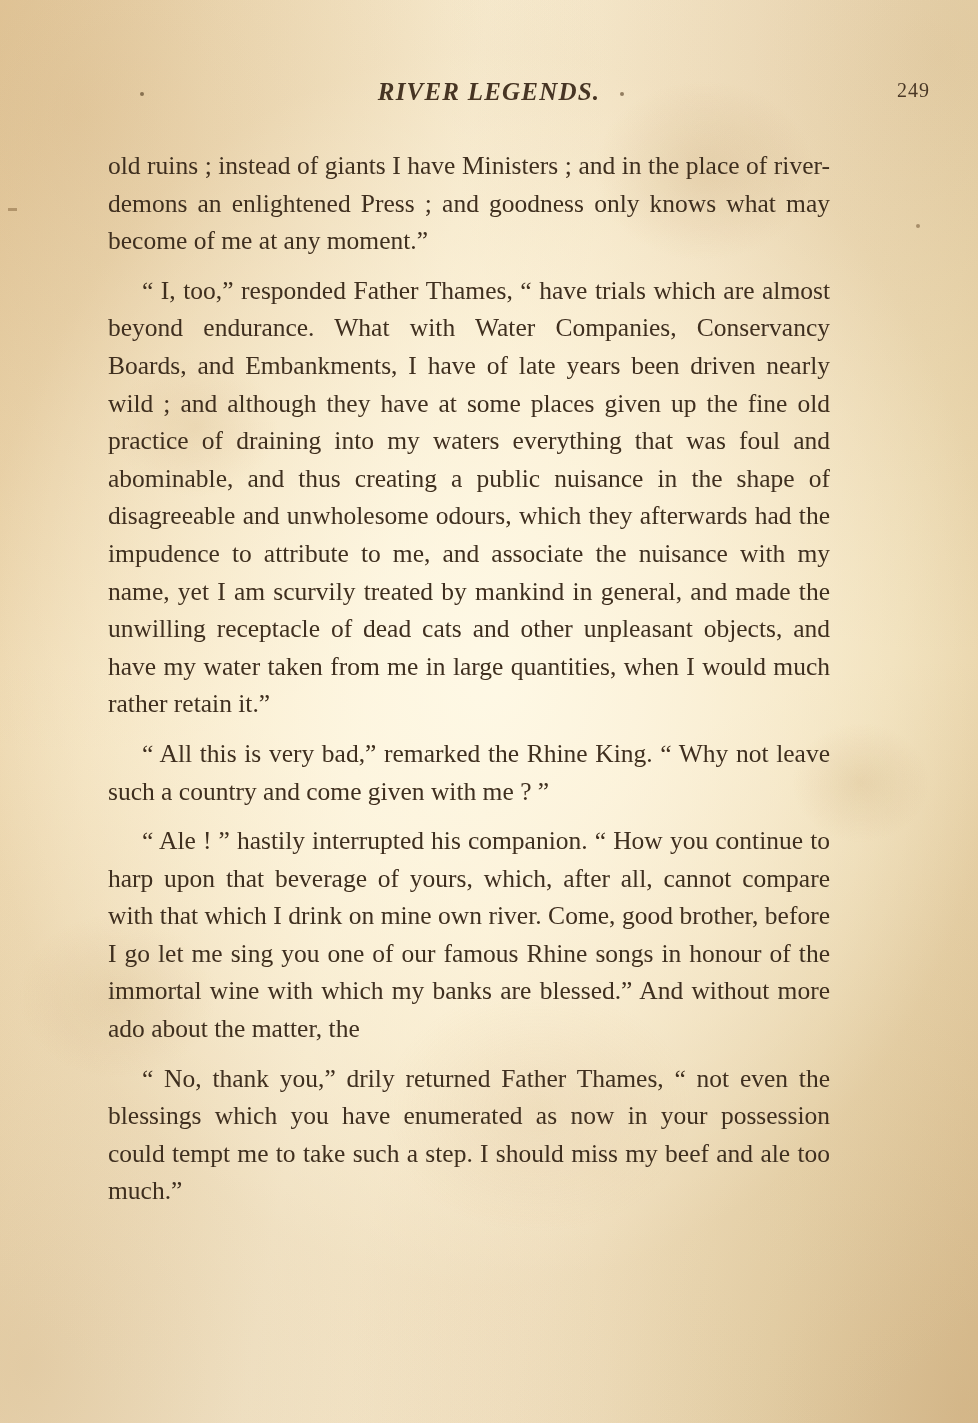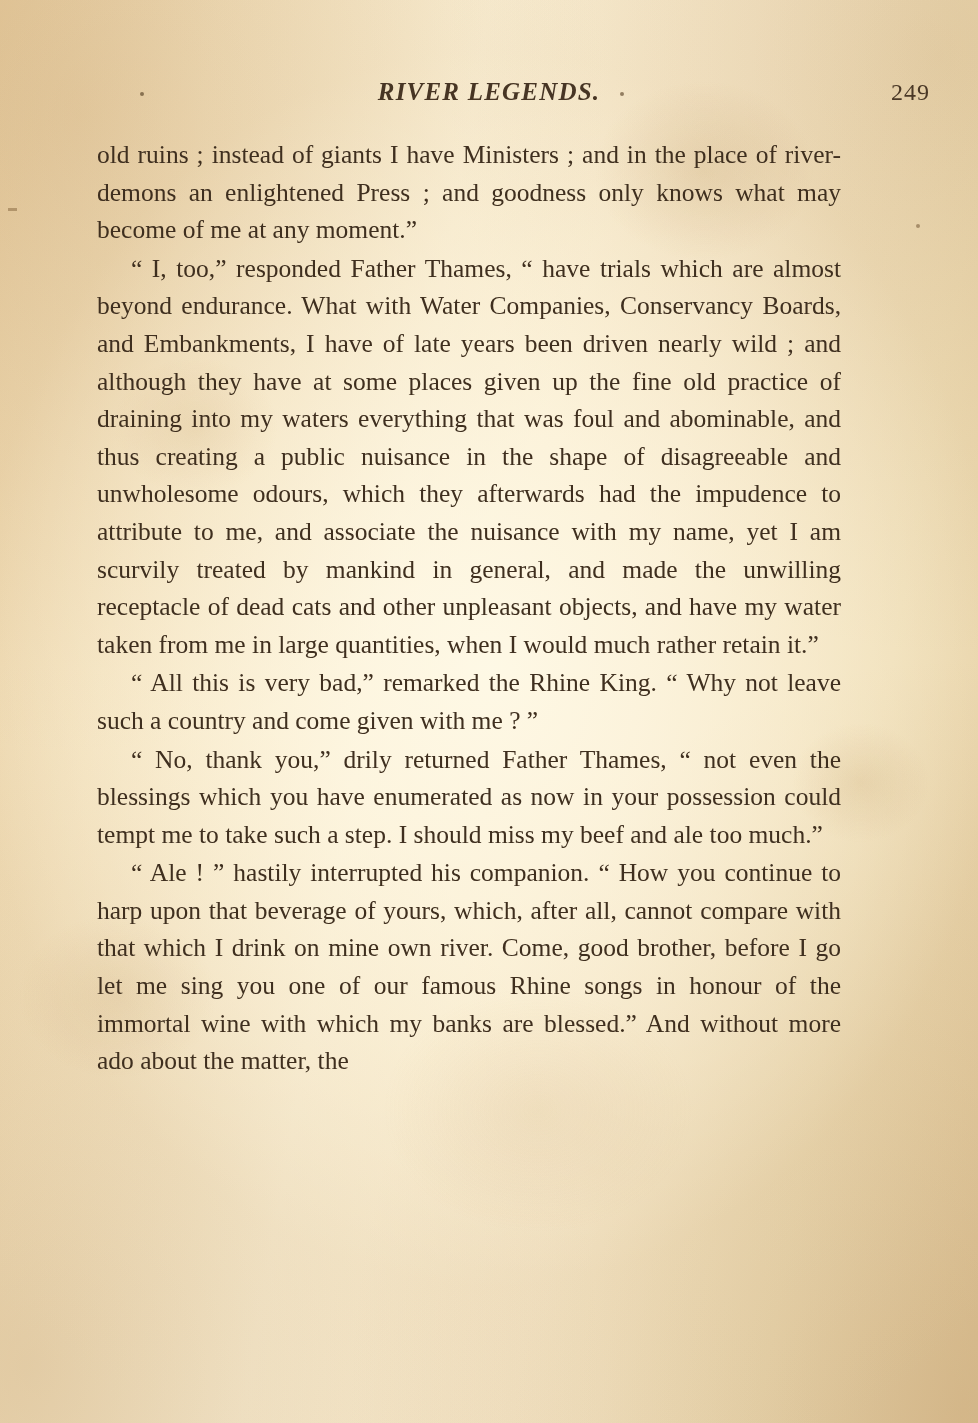--- a/index.html
+++ b/index.html
@@ -72,21 +72,21 @@
     font-weight: 700;
     font-size: 25px;
     letter-spacing: 1.2px;
     color: #473524;
   }
   .folio {
     position: absolute;
     right: 48px;
     top: 79px;
     font-family: "Liberation Serif", serif;
-    font-size: 24px;
+    font-size: 20px;
     letter-spacing: 1px;
     color: #4a3826;
   }
   .dot-left {
     position: absolute;
     left: 140px;
     top: 92px;
     width: 4px;
     height: 4px;
     background: #6a5336;
@@ -129,21 +129,21 @@
     top: 135px;
     width: 746px;
     color: #3f2f1f;
     font-size: 25.5px;
     line-height: 37.6px;
     text-align: justify;
     text-justify: inter-word;
     -webkit-font-smoothing: antialiased;
   }
   .body-text p {
-    margin: 1px;
+    margin: 12px;
     text-indent: 0;
   }
   .body-text p.indent {
     text-indent: 34px;
   }
   .body-text p:last-child {
     text-align: justify;
   }
 </style>
 </head>
@@ -159,16 +159,16 @@
 
   <div class="header">
     <span class="running-title">RIVER LEGENDS.</span>
   </div>
   <div class="folio">249</div>
 
   <div class="body-text">
     <p>old ruins ; instead of giants I have Ministers ; and in the place of river-demons an enlightened Press ; and goodness only knows what may become of me at any moment.”</p>
     <p class="indent">“ I, too,” responded Father Thames, “ have trials which are almost beyond endurance.   What with Water Companies, Conservancy Boards, and Embankments, I have of late years been driven nearly wild ; and although they have at some places given up the fine old practice of draining into my waters everything that was foul and abominable, and thus creating a public nuisance in the shape of disagreeable and unwholesome odours, which they afterwards had the impudence to attribute to me, and associate the nuisance with my name, yet I am scurvily treated by mankind in general, and made the unwilling receptacle of dead cats and other unpleasant objects, and have my water taken from me in large quantities, when I would much rather retain it.”</p>
     <p class="indent">“ All this is very bad,” remarked the Rhine King. “ Why not leave such a country and come given with me ? ”</p>
+    <p class="indent">“ Ale ! ” hastily interrupted his companion.  “ How you continue to harp upon that beverage of yours, which, after all, cannot compare with that which I drink on mine own river.   Come, good brother, before I go let me sing you one of our famous Rhine songs in honour of the immortal wine with which my banks are blessed.”   And without more ado about the matter, the</p>
     <p class="indent">“ No, thank you,” drily returned Father Thames, “ not even the blessings which you have enumerated as now in your possession could tempt me to take such a step. I should miss my beef and ale too much.”</p>
-    <p class="indent">“ Ale ! ” hastily interrupted his companion.  “ How you continue to harp upon that beverage of yours, which, after all, cannot compare with that which I drink on mine own river.   Come, good brother, before I go let me sing you one of our famous Rhine songs in honour of the immortal wine with which my banks are blessed.”   And without more ado about the matter, the</p>
   </div>
 </div>
 
 </body></html>

